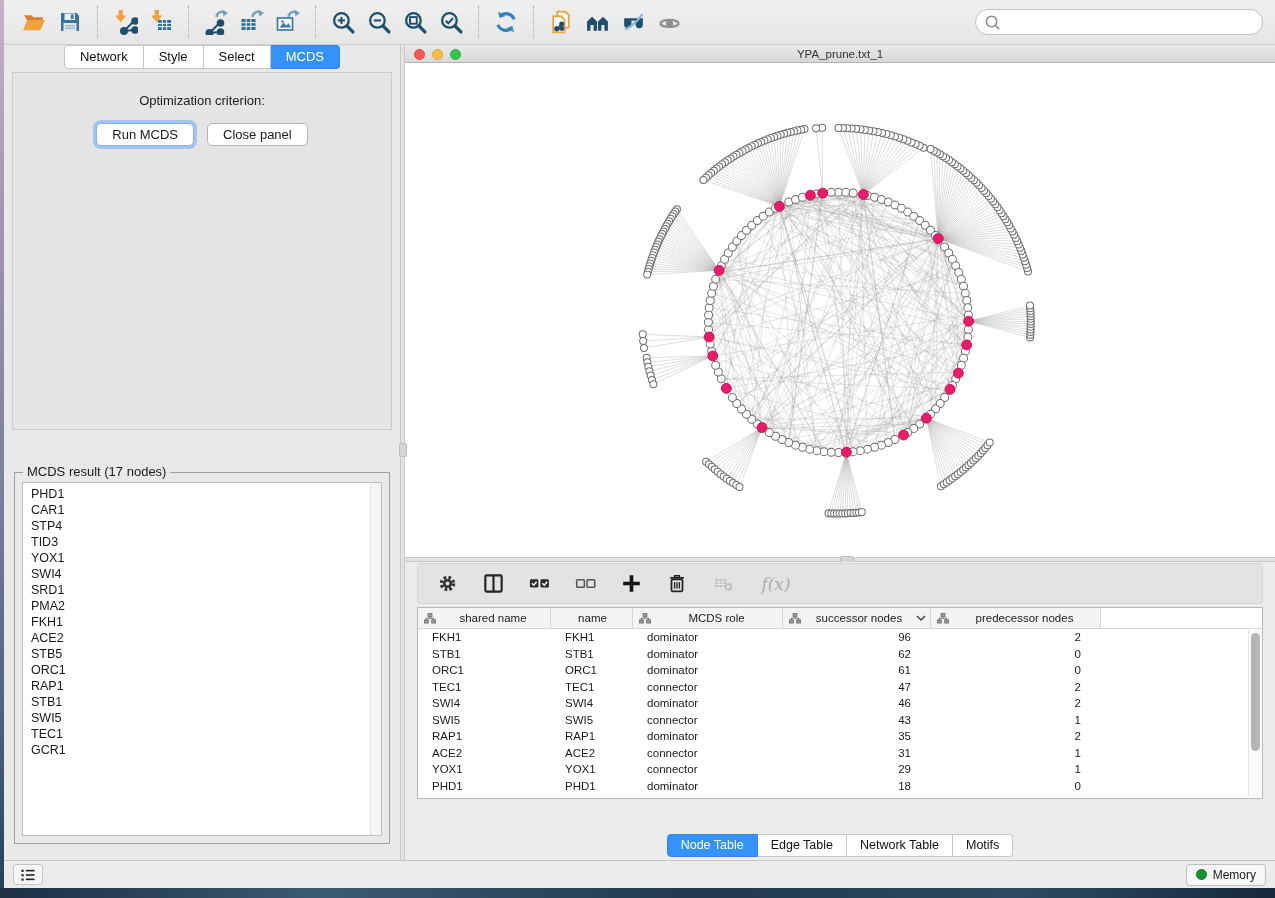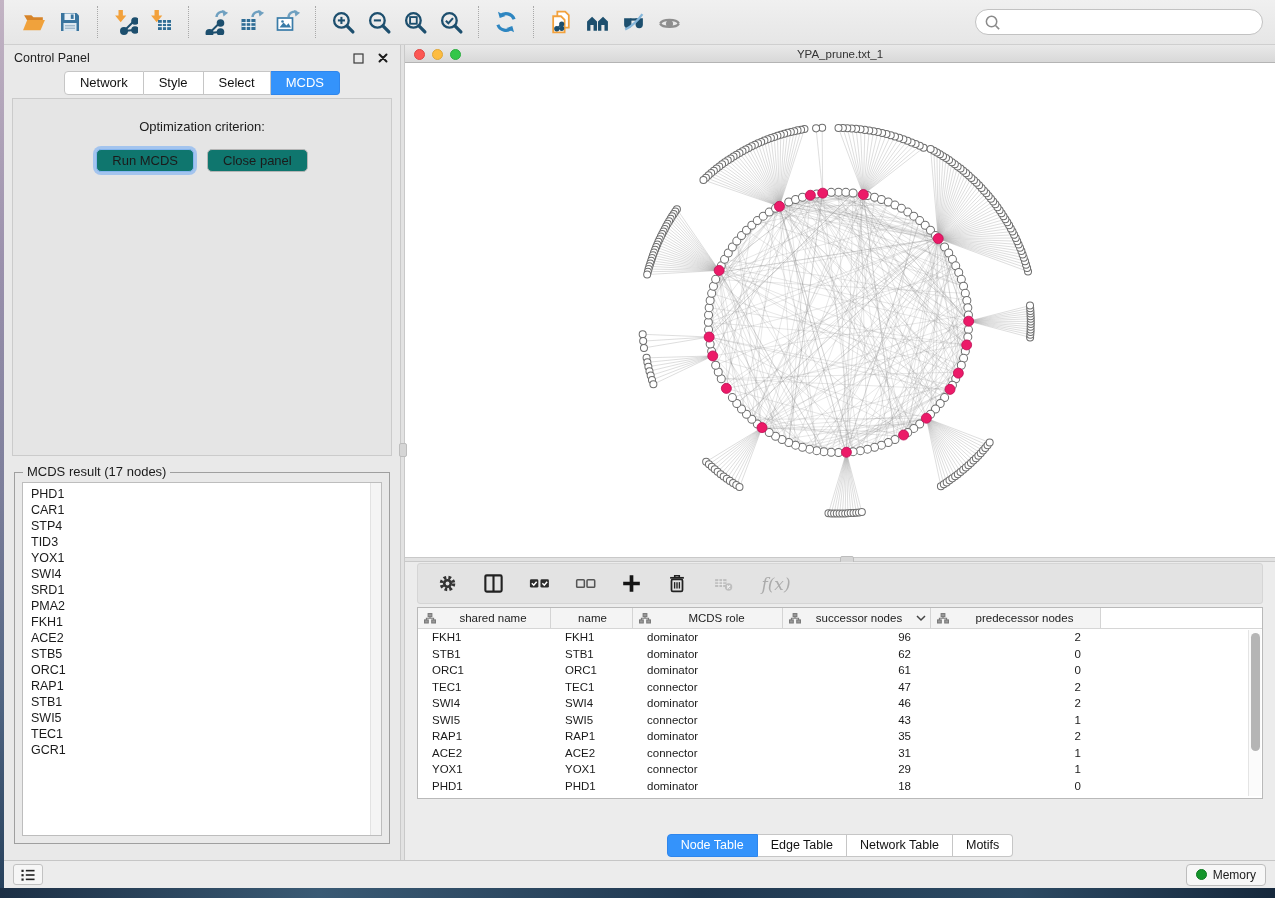--- a/index.html
+++ b/index.html
@@ -42,21 +42,21 @@
   .cp-pane { margin:3px 8px 0; height:358px; flex:none; background:#E5E5E5;
     border:1px solid #CBCBCB; border-radius:0; }
   .opt-label { text-align:center; font-size:13px; margin-top:20px; }
   .mac-select { width:316px; height:23px; margin:13px auto 0; background:#fff;
     border:1px solid #B5B5B5; border-radius:5px; display:flex; align-items:center; position:relative; }
   .mac-select .val { font-size:13px; padding-left:10px; flex:1; white-space:nowrap; }
   .mac-select .stepper { width:20px; height:21px; border-radius:0 4px 4px 0;
     background:linear-gradient(#6FB1F8,#2E7FE9); display:flex; flex-direction:column;
     align-items:center; justify-content:center; gap:1px; }
   .cp-buttons { display:flex; justify-content:center; gap:13px; margin-top:15px; }
-  .btn { height:23px; padding:0 15px; font-size:13px; background:#0f766e;
+  .btn { height:23px; padding:0 15px; font-size:13px; background:#ffffff;
     border:1px solid #B5B5B5; border-radius:5px; display:flex; align-items:center; }
   .btn.focus { border:1px solid #85B5EF; box-shadow:0 0 0 3px rgba(110,170,245,.55); }
   .cp-result { margin:8px 10px 16px; margin-top:auto; height:372px; flex:none;
     border:1px solid #9F9F9F; position:relative; }
   .cp-result .legend { position:absolute; top:-9px; left:8px; background:#E9E9E9;
     padding:0 4px; font-size:13px; }
   .mcds-list { position:absolute; left:7px; right:7px; top:9px; bottom:7px; background:#fff;
     border:1px solid #BDBDBD; overflow:hidden; padding:3px 0 0 8px; }
   .mcds-list li { list-style:none; font-size:12.5px; line-height:16px; }
   .mcds-scroll { position:absolute; top:1px; bottom:1px; right:1px; width:11px;
@@ -314,35 +314,20 @@
             <line x1="12.2" y1="12.2" x2="16" y2="16" stroke="#8a8a8a" stroke-width="1.7"></line>
           </svg>
       </span>
       <input placeholder="" style="">
     </div>
   </div>
 
   <div class="main">
 
     <div class="cp">
-      <div class="panel-head">
-        <span class="panel-title">Control Panel</span>
-        <span class="win-ctl">
-          <span>
-            <svg width="15" height="15" viewBox="0 0 20 20">
-                <rect x="4" y="4" width="12" height="12" fill="none" stroke="#3a3a3a" stroke-width="1.6"></rect>
-              </svg>
-          </span>
-          <span>
-            <svg width="14" height="14" viewBox="0 0 20 20">
-                <path d="M5 5l10 10M15 5L5 15" stroke="#1b1b1b" stroke-width="2.8" stroke-linecap="round"></path>
-              </svg>
-          </span>
-        </span>
-      </div>
       <div class="seg-tabs">
           <div class="seg-tab">Network</div>
           <div class="seg-tab">Style</div>
           <div class="seg-tab">Select</div>
           <div class="seg-tab active">MCDS</div>
         </div>
       <div class="cp-pane">
         <div class="opt-label">Optimization criterion:</div>
         <div class="cp-buttons">
           <div class="btn focus">Run MCDS</div>

